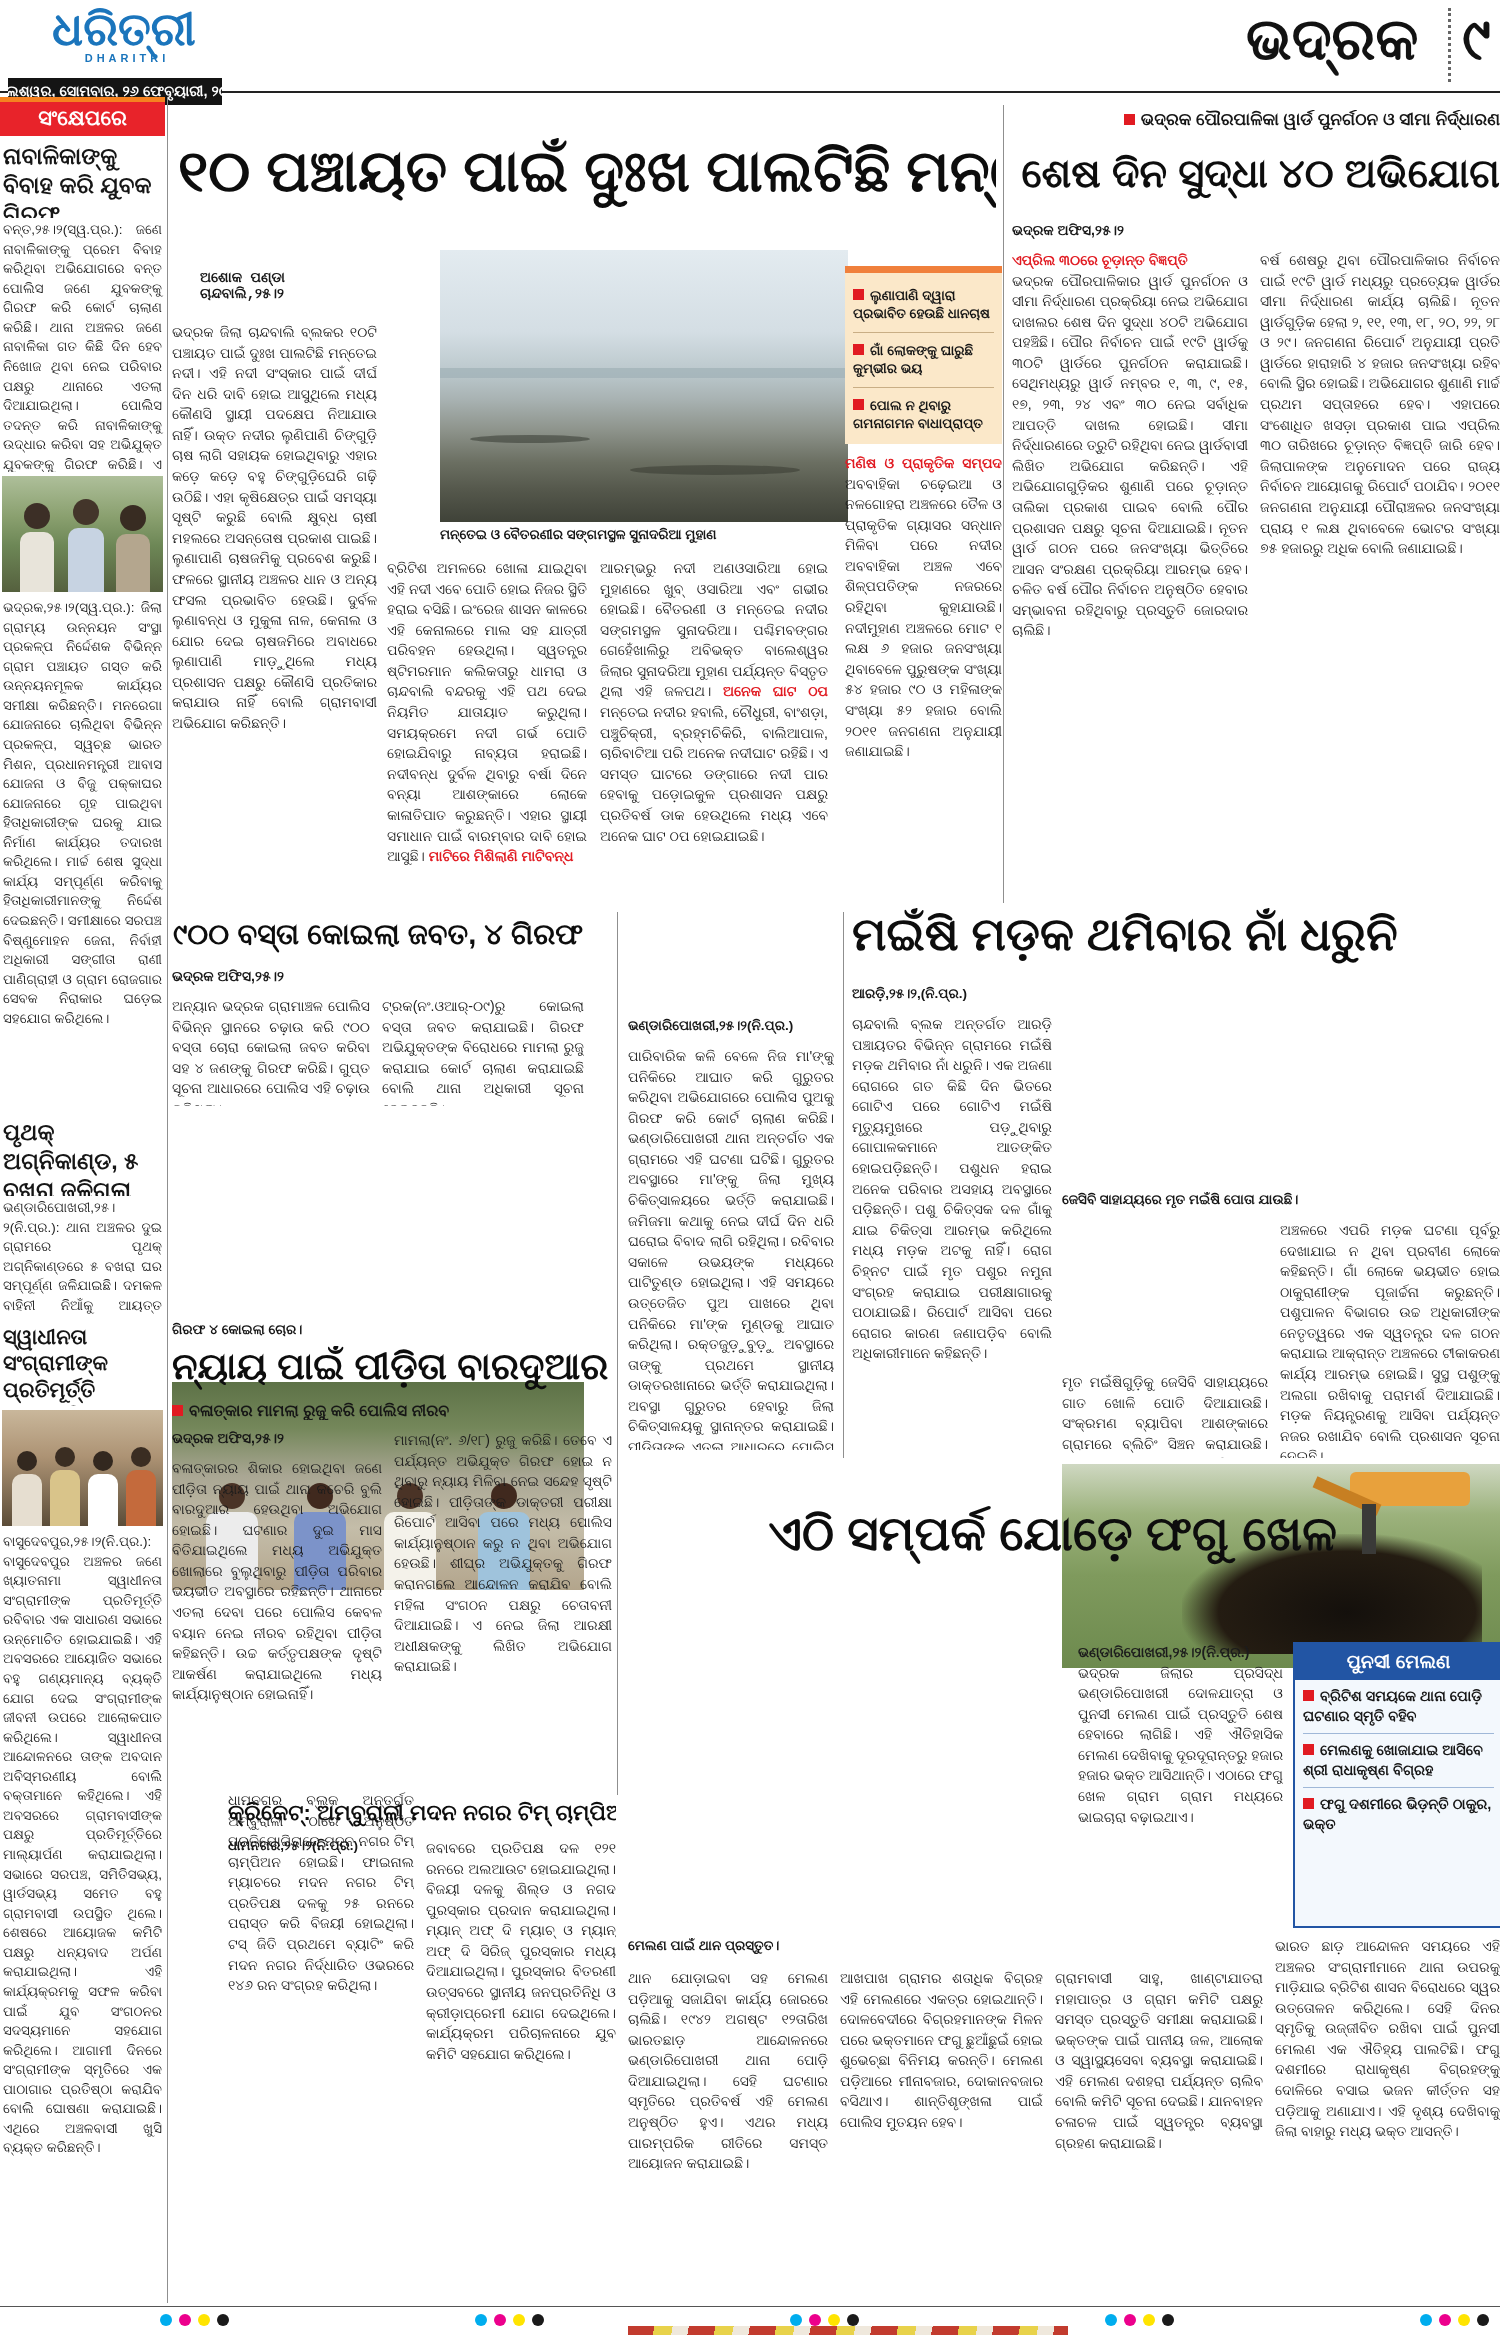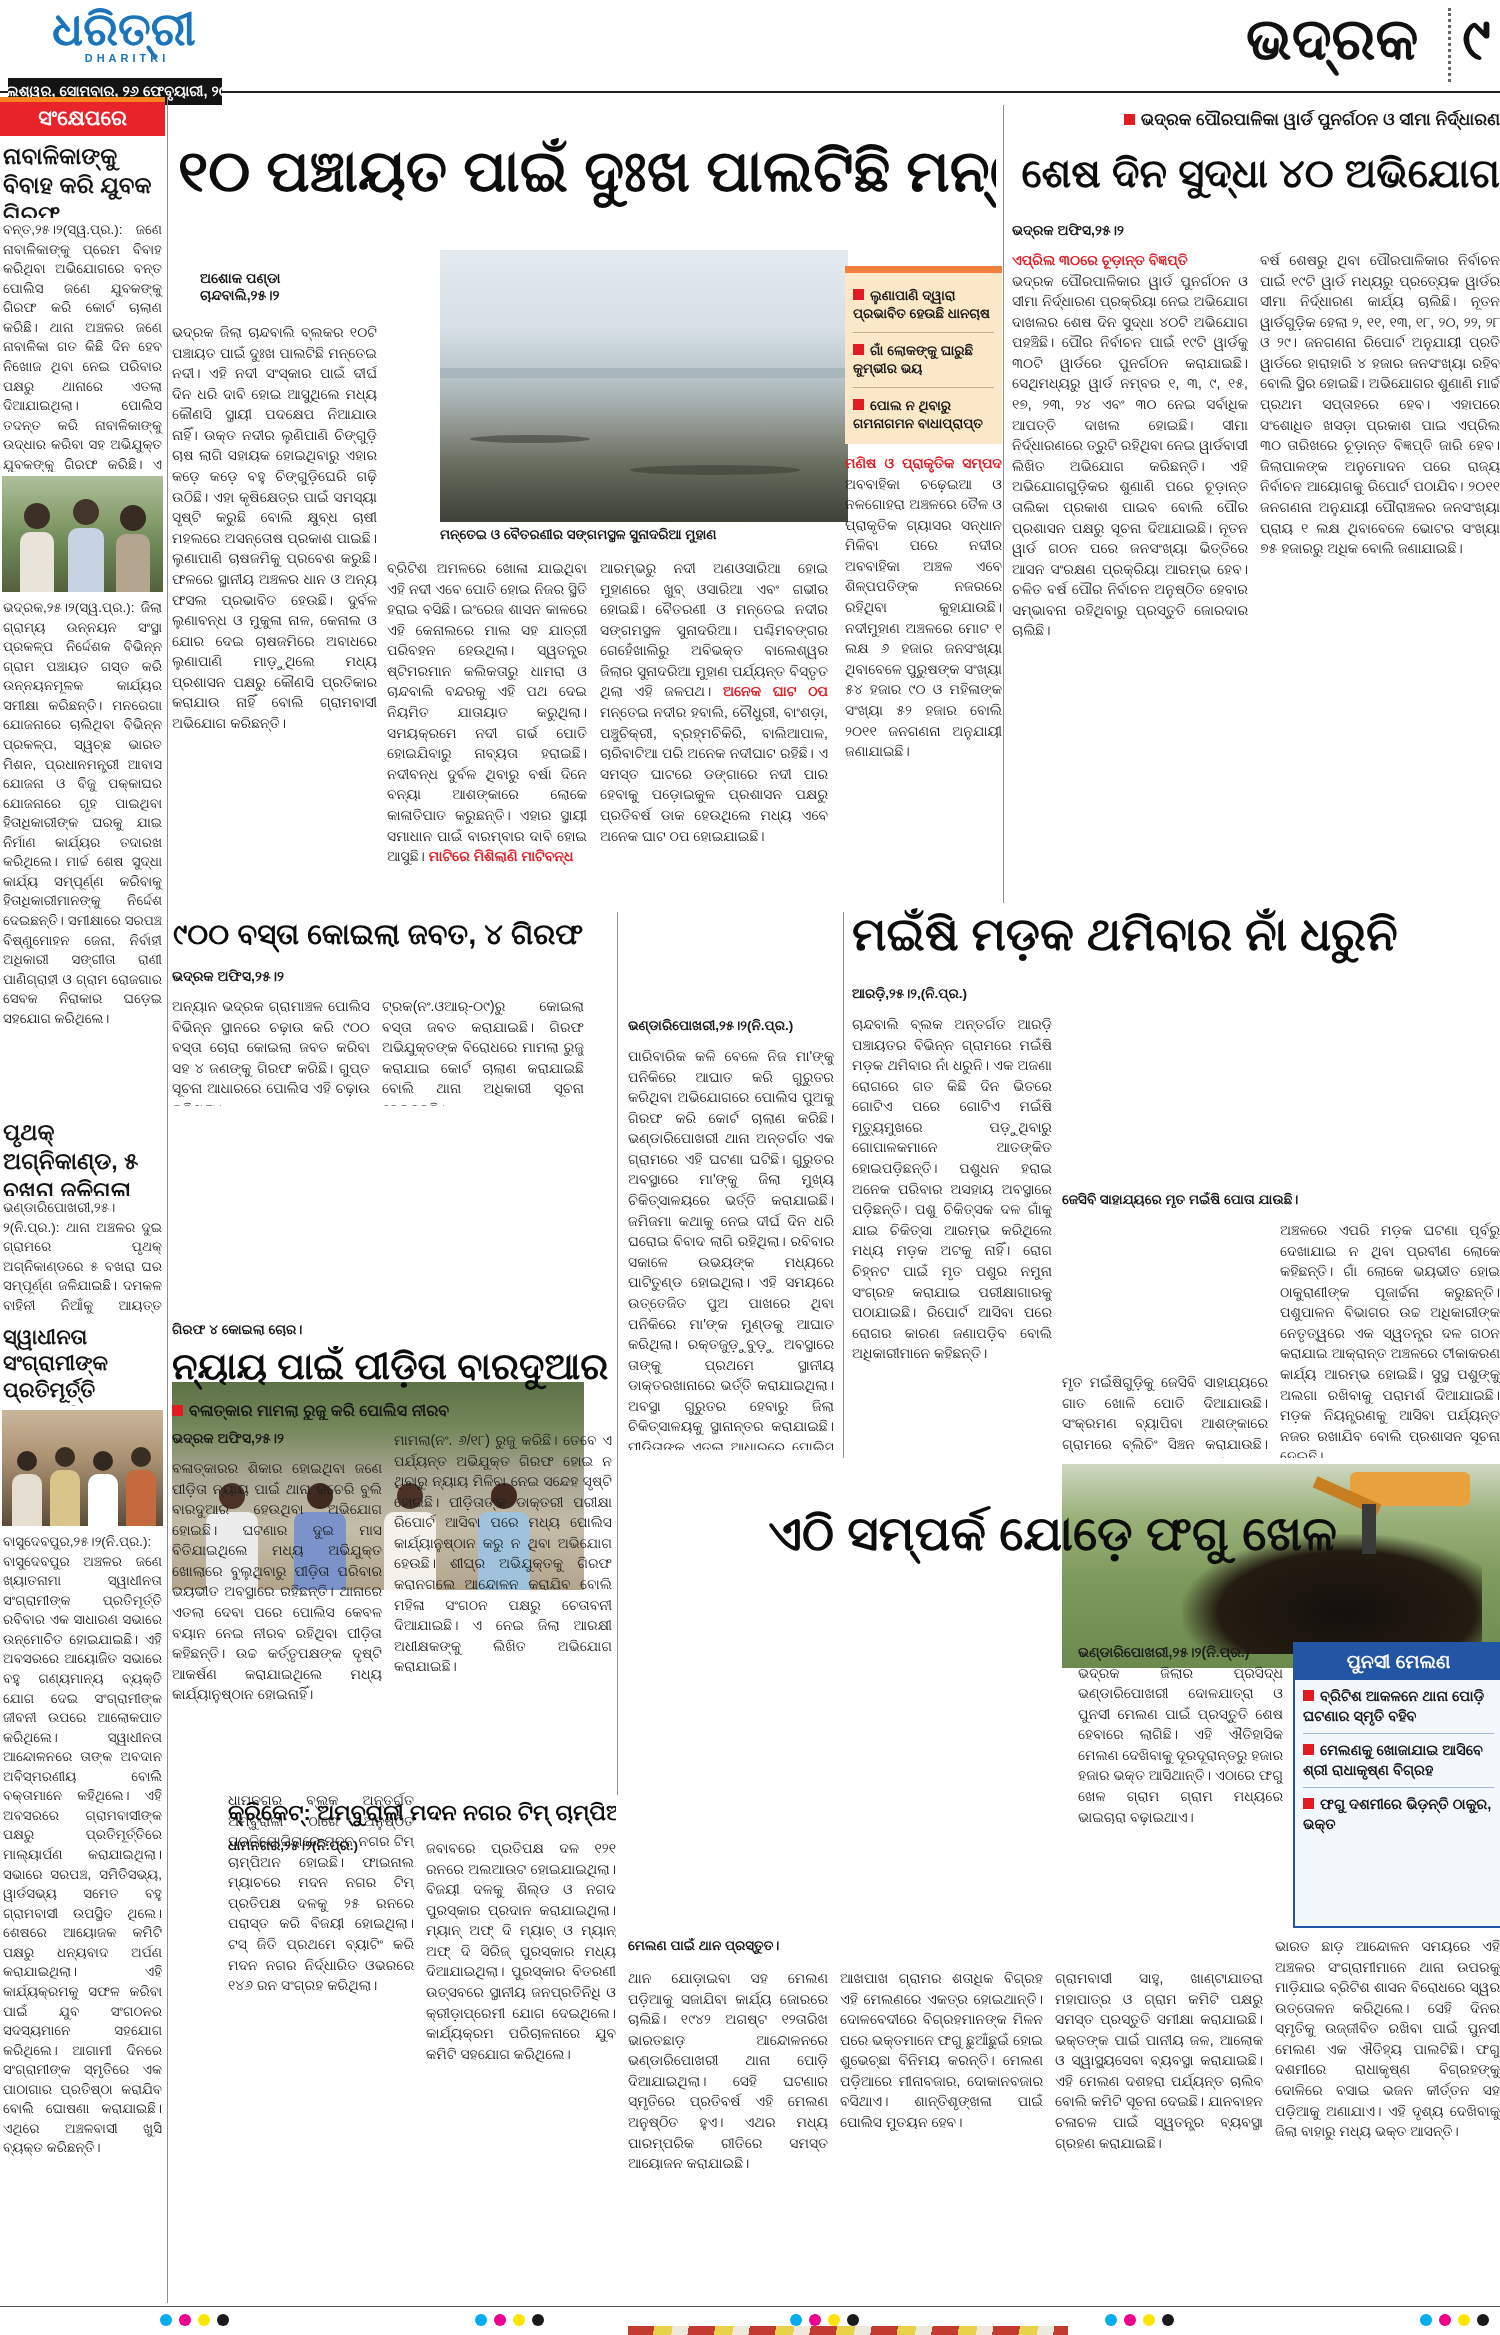--- a/index.html
+++ b/index.html
@@ -101,21 +101,21 @@
         </div>
       <div class="person" style="left:124px;">
           <div class="p-head" style="background:#3a2d22;width:20px;height:20px;"></div>
           <div class="p-torso" style="background:#c46a3c;width:30px;height:56px;"></div>
         </div>
     </div>
     <div class="b-body sm-txt jt" style="flex:1;">ବାସୁଦେବପୁର,୨୫।୨(ନି.ପ୍ର.): ବାସୁଦେବପୁର ଅଞ୍ଚଳର ଜଣେ ଖ୍ୟାତନାମା ସ୍ୱାଧୀନତା ସଂଗ୍ରାମୀଙ୍କ ପ୍ରତିମୂର୍ତ୍ତି ରବିବାର ଏକ ସାଧାରଣ ସଭାରେ ଉନ୍ମୋଚିତ ହୋଇଯାଇଛି। ଏହି ଅବସରରେ ଆୟୋଜିତ ସଭାରେ ବହୁ ଗଣ୍ୟମାନ୍ୟ ବ୍ୟକ୍ତି ଯୋଗ ଦେଇ ସଂଗ୍ରାମୀଙ୍କ ଜୀବନୀ ଉପରେ ଆଲୋକପାତ କରିଥିଲେ। ସ୍ୱାଧୀନତା ଆନ୍ଦୋଳନରେ ତାଙ୍କ ଅବଦାନ ଅବିସ୍ମରଣୀୟ ବୋଲି ବକ୍ତାମାନେ କହିଥିଲେ। ଏହି ଅବସରରେ ଗ୍ରାମବାସୀଙ୍କ ପକ୍ଷରୁ ପ୍ରତିମୂର୍ତ୍ତିରେ ମାଲ୍ୟାର୍ପଣ କରାଯାଇଥିଲା। ସଭାରେ ସରପଞ୍ଚ, ସମିତିସଭ୍ୟ, ୱାର୍ଡସଭ୍ୟ ସମେତ ବହୁ ଗ୍ରାମବାସୀ ଉପସ୍ଥିତ ଥିଲେ। ଶେଷରେ ଆୟୋଜକ କମିଟି ପକ୍ଷରୁ ଧନ୍ୟବାଦ ଅର୍ପଣ କରାଯାଇଥିଲା। ଏହି କାର୍ଯ୍ୟକ୍ରମକୁ ସଫଳ କରିବା ପାଇଁ ଯୁବ ସଂଗଠନର ସଦସ୍ୟମାନେ ସହଯୋଗ କରିଥିଲେ। ଆଗାମୀ ଦିନରେ ସଂଗ୍ରାମୀଙ୍କ ସ୍ମୃତିରେ ଏକ ପାଠାଗାର ପ୍ରତିଷ୍ଠା କରାଯିବ ବୋଲି ଘୋଷଣା କରାଯାଇଛି। ଏଥିରେ ଅଞ୍ଚଳବାସୀ ଖୁସି ବ୍ୟକ୍ତ କରିଛନ୍ତି।</div>
   </div>
 
   <div class="abs hl" style="left:178px;top:138px;width:818px;height:102px;font-size:58px;text-align:center;white-space:nowrap;">୧୦ ପଞ୍ଚାୟତ ପାଇଁ ଦୁଃଖ ପାଲଟିଛି ମନ୍ତେଇ</div>
-  <div class="abs" style="left:200px;top:270px;width:240px;">
+  <div class="abs" style="left:200px;top:270px;width:240px;font-family:Liberation Mono, monospace;">
     <div class="byline">ଅଶୋକ ପଣ୍ଡା</div>
     <div class="byline">ଚାନ୍ଦବାଲି,୨୫।୨</div>
   </div>
   <div class="photo abs" style="left:440px;top:250px;width:408px;height:272px;
        background:linear-gradient(180deg,#e3ebf0 0%,#d4dee4 30%,#b9c6ca 46%,#a8b2b2 55%,#8e948c 66%,#6b6f62 78%,#55584c 88%,#3f4238 100%);">
     <div class="abs" style="left:0;top:118px;width:408px;height:10px;background:#9fb0b6;opacity:.7;"></div>
     <div class="abs" style="left:30px;top:185px;width:120px;height:8px;background:#2e3129;border-radius:50%;opacity:.5;"></div>
     <div class="abs" style="left:190px;top:215px;width:170px;height:10px;background:#2e3129;border-radius:50%;opacity:.45;"></div>
   </div>
   <div class="abs caption" style="left:440px;top:527px;width:408px;">ମନ୍ତେଇ ଓ ବୈତରଣୀର ସଙ୍ଗମସ୍ଥଳ ସୁନାଦରିଆ ମୁହାଣ</div>
@@ -210,21 +210,21 @@
          background:repeating-linear-gradient(100deg,#c23b2e 0 26px,#e8d24a 26px 44px,#efe8dc 44px 60px);"></div>
 
   </div>
   <div class="abs caption" style="left:628px;top:1938px;width:440px;">ମେଲଣ ପାଇଁ ଥାନ ପ୍ରସ୍ତୁତ।</div>
   <div class="abs body-txt jt" style="left:1078px;top:1642px;width:205px;height:292px;">
     <span class="byline" style="display:block;text-align:left;">ଭଣ୍ଡାରିପୋଖରୀ,୨୫।୨(ନି.ପ୍ର.)</span>
     <span>ଭଦ୍ରକ ଜିଲାର ପ୍ରସିଦ୍ଧ ଭଣ୍ଡାରିପୋଖରୀ ଦୋଳଯାତ୍ରା ଓ ପୁନସୀ ମେଲଣ ପାଇଁ ପ୍ରସ୍ତୁତି ଶେଷ ହେବାରେ ଲାଗିଛି। ଏହି ଐତିହାସିକ ମେଲଣ ଦେଖିବାକୁ ଦୂରଦୂରାନ୍ତରୁ ହଜାର ହଜାର ଭକ୍ତ ଆସିଥାନ୍ତି। ଏଠାରେ ଫଗୁ ଖେଳ ଗ୍ରାମ ଗ୍ରାମ ମଧ୍ୟରେ ଭାଇଚାରା ବଢ଼ାଇଥାଏ।</span>
   </div>
   <div id="fagu-box" class="abs" style="left:1293px;top:1642px;width:207px;height:282px;">
     <div id="fagu-box-head">ପୁନସୀ ମେଲଣ</div>
-    <div class="bb-item"><span class="sqr"></span><span>ବ୍ରିଟିଶ ଆକଳନେ ଥାନା ପୋଡ଼ି ଘଟଣାର ସ୍ମୃତି ବହିବ</span></div>
+    <div class="bb-item"><span class="sqr"></span><span>ବ୍ରିଟିଶ ସମୟକେ ଥାନା ପୋଡ଼ି ଘଟଣାର ସ୍ମୃତି ବହିବ</span></div>
     <div class="bb-sep"></div>
     <div class="bb-item"><span class="sqr"></span><span>ମେଲଣକୁ ଖୋଜାଯାଇ ଆସିବେ ଶ୍ରୀ ରାଧାକୃଷ୍ଣ ବିଗ୍ରହ</span></div>
     <div class="bb-sep"></div>
     <div class="bb-item"><span class="sqr"></span><span>ଫଗୁ ଦଶମୀରେ ଭିଡ଼ନ୍ତି ଠାକୁର, ଭକ୍ତ</span></div>
   </div>
   <div class="abs body-txt jt" style="left:628px;top:1968px;width:200px;height:332px;">ଥାନ ଯୋଡ଼ାଇବା ସହ ମେଲଣ ପଡ଼ିଆକୁ ସଜାଯିବା କାର୍ଯ୍ୟ ଜୋରରେ ଚାଲିଛି। ୧୯୪୨ ଅଗଷ୍ଟ ୧୨ତାରିଖ ଭାରତଛାଡ଼ ଆନ୍ଦୋଳନରେ ଭଣ୍ଡାରିପୋଖରୀ ଥାନା ପୋଡ଼ି ଦିଆଯାଇଥିଲା। ସେହି ଘଟଣାର ସ୍ମୃତିରେ ପ୍ରତିବର୍ଷ ଏହି ମେଲଣ ଅନୁଷ୍ଠିତ ହୁଏ। ଏଥର ମଧ୍ୟ ପାରମ୍ପରିକ ରୀତିରେ ସମସ୍ତ ଆୟୋଜନ କରାଯାଇଛି।</div>
   <div class="abs body-txt jt" style="left:840px;top:1968px;width:203px;height:332px;">ଆଖପାଖ ଗ୍ରାମର ଶତାଧିକ ବିଗ୍ରହ ଏହି ମେଲଣରେ ଏକତ୍ର ହୋଇଥାନ୍ତି। ଦୋଳବେଦୀରେ ବିଗ୍ରହମାନଙ୍କ ମିଳନ ପରେ ଭକ୍ତମାନେ ଫଗୁ ଛୁଆଁଛୁଇଁ ହୋଇ ଶୁଭେଚ୍ଛା ବିନିମୟ କରନ୍ତି। ମେଲଣ ପଡ଼ିଆରେ ମୀନାବଜାର, ଦୋକାନବଜାର ବସିଥାଏ। ଶାନ୍ତିଶୃଙ୍ଖଳା ପାଇଁ ପୋଲିସ ମୁତୟନ ହେବ।</div>
   <div class="abs body-txt jt" style="left:1055px;top:1968px;width:208px;height:332px;">ଗ୍ରାମବାସୀ ସାହୁ, ଖାଣ୍ଟାଯାତରା ମହାପାତ୍ର ଓ ଗ୍ରାମ କମିଟି ପକ୍ଷରୁ ସମସ୍ତ ପ୍ରସ୍ତୁତି ସମୀକ୍ଷା କରାଯାଇଛି। ଭକ୍ତଙ୍କ ପାଇଁ ପାନୀୟ ଜଳ, ଆଲୋକ ଓ ସ୍ୱାସ୍ଥ୍ୟସେବା ବ୍ୟବସ୍ଥା କରାଯାଇଛି। ଏହି ମେଲଣ ଦଶହରା ପର୍ଯ୍ୟନ୍ତ ଚାଲିବ ବୋଲି କମିଟି ସୂଚନା ଦେଇଛି। ଯାନବାହନ ଚଳାଚଳ ପାଇଁ ସ୍ୱତନ୍ତ୍ର ବ୍ୟବସ୍ଥା ଗ୍ରହଣ କରାଯାଇଛି।</div>
   <div class="abs body-txt jt" style="left:1275px;top:1936px;width:225px;height:364px;">ଭାରତ ଛାଡ଼ ଆନ୍ଦୋଳନ ସମୟରେ ଏହି ଅଞ୍ଚଳର ସଂଗ୍ରାମୀମାନେ ଥାନା ଉପରକୁ ମାଡ଼ିଯାଇ ବ୍ରିଟିଶ ଶାସନ ବିରୋଧରେ ସ୍ୱର ଉତ୍ତୋଳନ କରିଥିଲେ। ସେହି ଦିନର ସ୍ମୃତିକୁ ଉଜ୍ଜୀବିତ ରଖିବା ପାଇଁ ପୁନସୀ ମେଲଣ ଏକ ଐତିହ୍ୟ ପାଲଟିଛି। ଫଗୁ ଦଶମୀରେ ରାଧାକୃଷ୍ଣ ବିଗ୍ରହଙ୍କୁ ଦୋଳିରେ ବସାଇ ଭଜନ କୀର୍ତ୍ତନ ସହ ପଡ଼ିଆକୁ ଅଣାଯାଏ। ଏହି ଦୃଶ୍ୟ ଦେଖିବାକୁ ଜିଲା ବାହାରୁ ମଧ୍ୟ ଭକ୍ତ ଆସନ୍ତି।</div>
 

